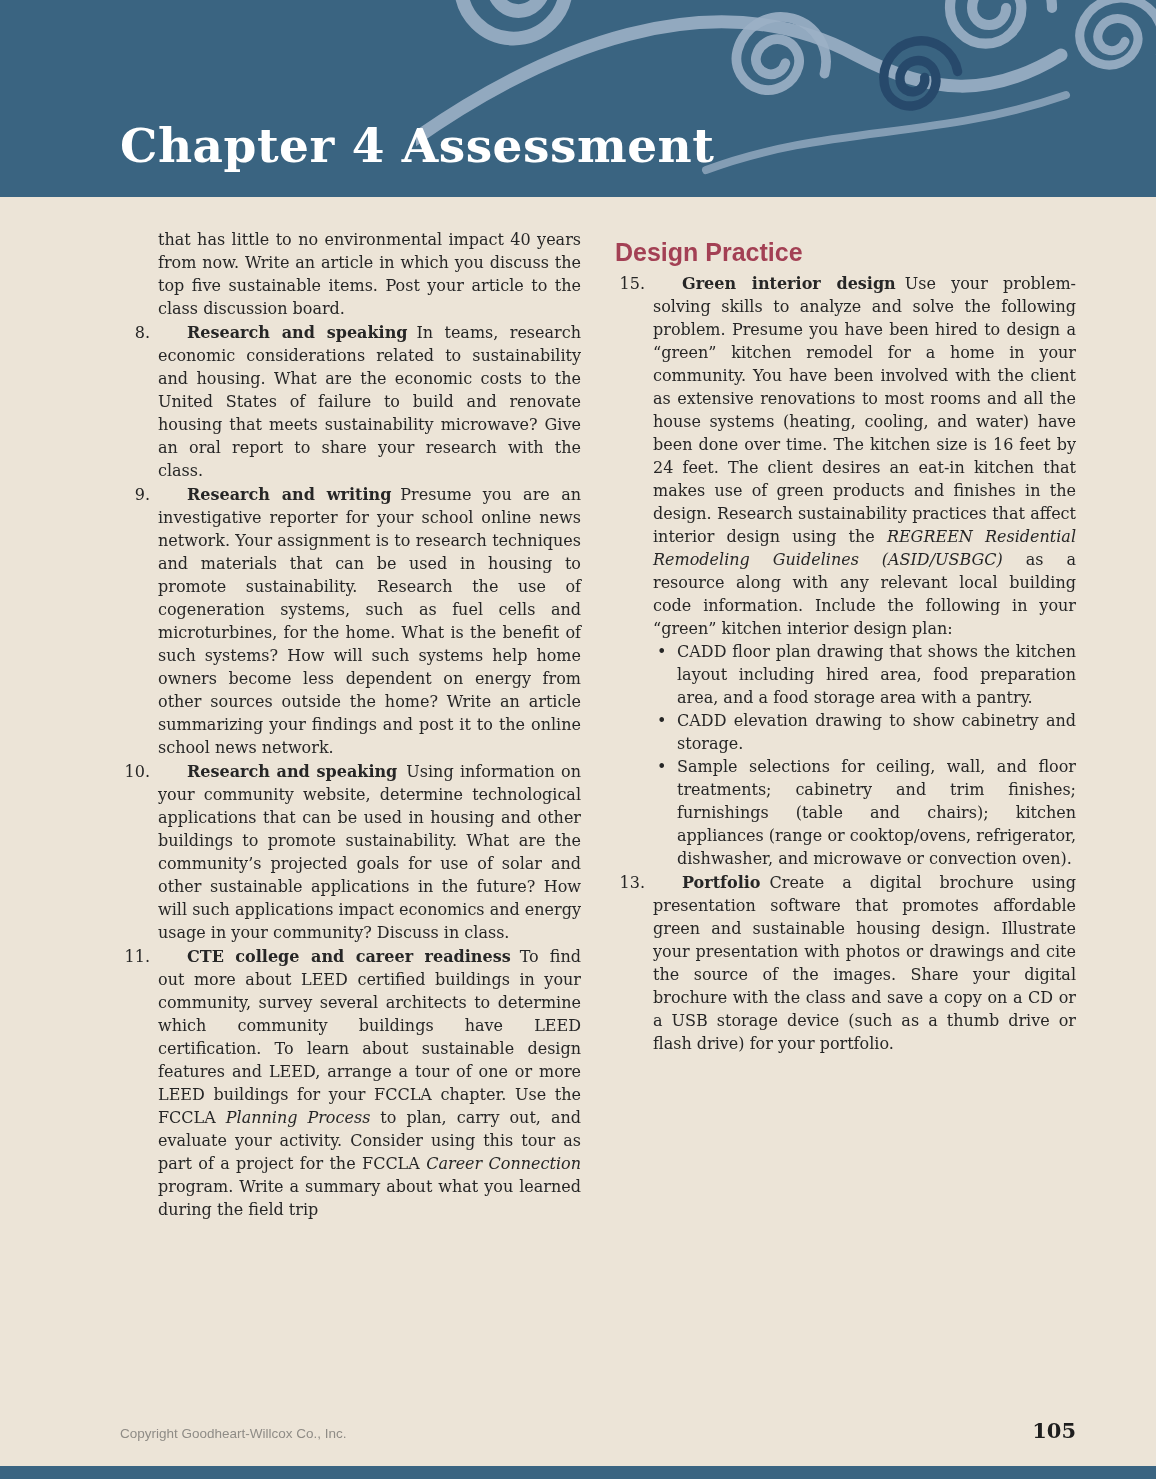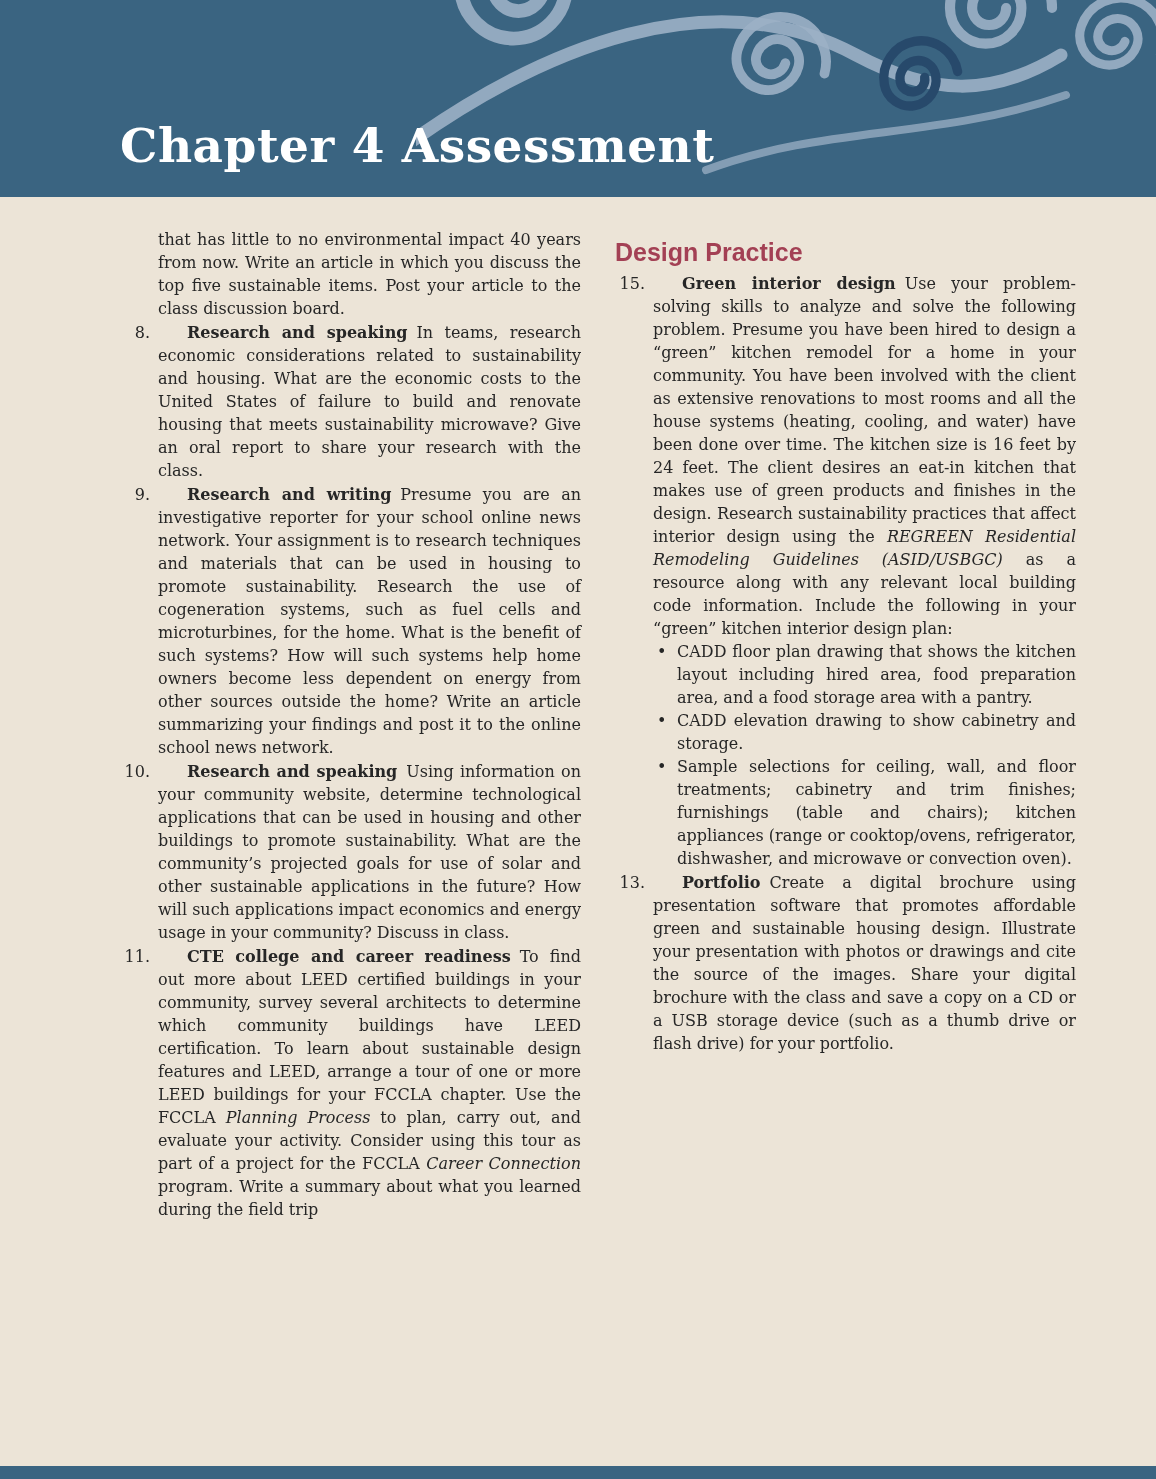--- a/index.html
+++ b/index.html
@@ -162,16 +162,20 @@
             <span class="num">13.</span>
             <div class="ibody">
               <div class="lead"><span class="b">Portfolio</span><span>Create a digital brochure using presentation software that promotes affordable green and sustainable housing design. Illustrate your presentation with photos or drawings and cite the source of the images. Share your digital brochure with the class and save a copy on a CD or a USB storage device (such as a thumb drive or flash drive) for your portfolio.</span></div>
             </div>
           </div>
         </div>
     </div>
 
   </div>
 
+  <div class="footer-row">
+    <span class="copyright">Copyright Goodheart-Willcox Co., Inc.</span>
+    <span class="page-number">105</span>
+  </div>
 
   <div class="bottom-bar"></div>
 
 </div>
 
 </body></html>

